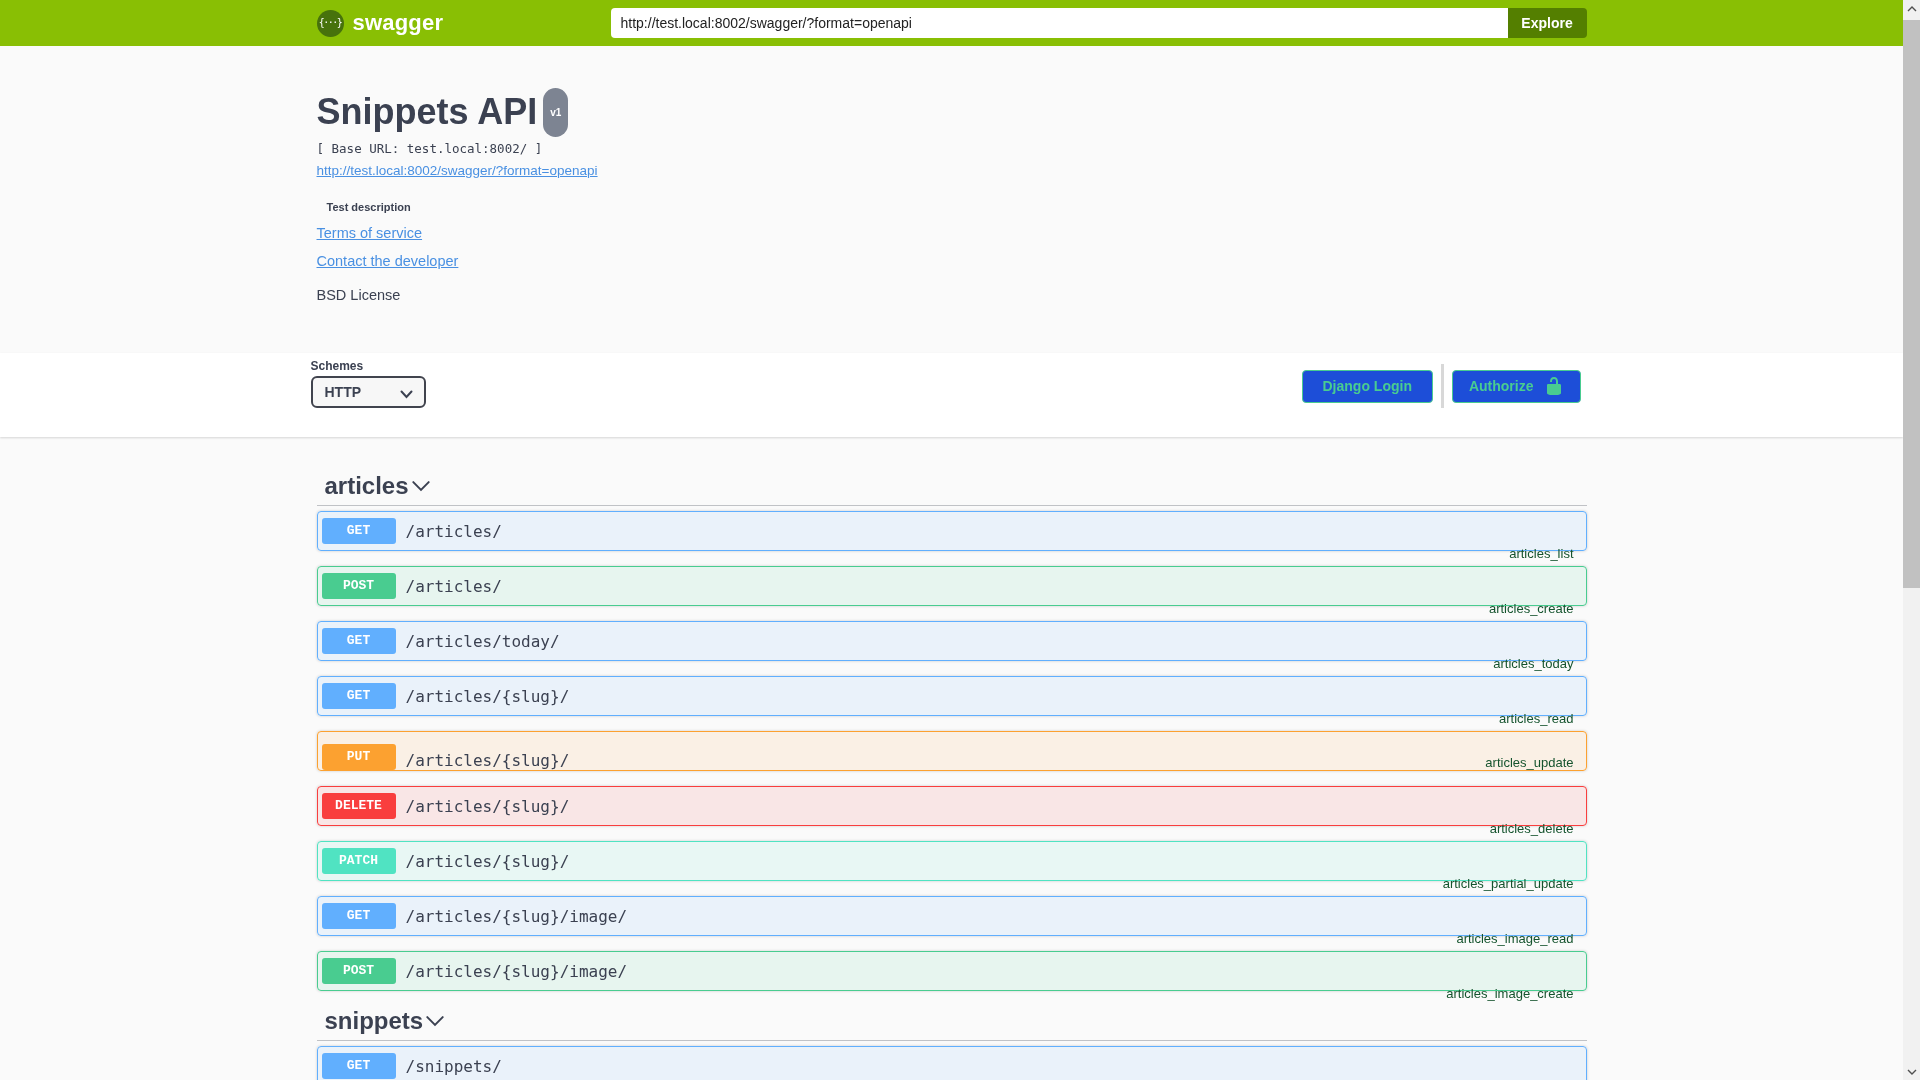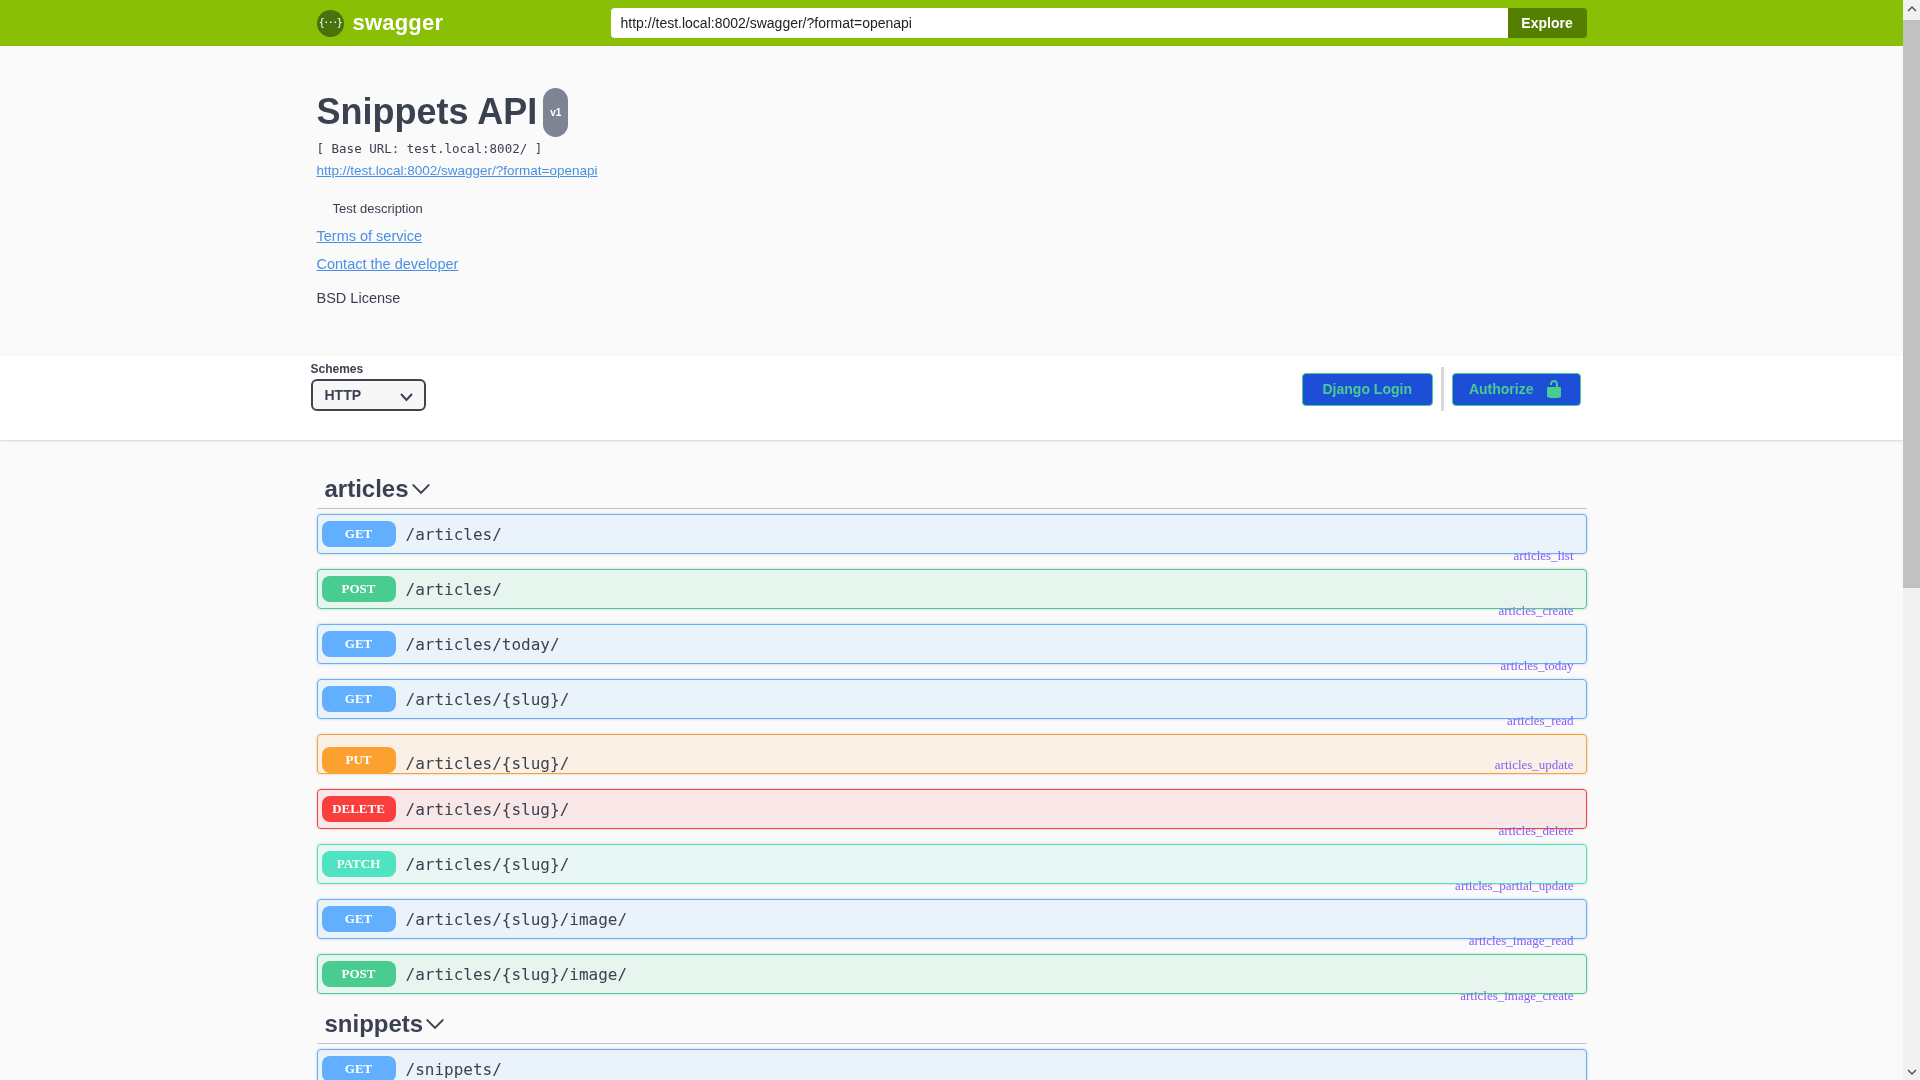--- a/index.html
+++ b/index.html
@@ -45,21 +45,21 @@
     position:relative; top:-2px; margin-left:6px;
   }
   .base-url {
     margin:2px 0 0 0; font-family:"DejaVu Sans Mono", monospace;
     font-size:12.5px; color:#3b4151;
   }
   .spec-link {
     display:inline-block; margin-top:7px; font-size:13.5px; color:#4990e2;
     text-decoration:underline; cursor:pointer;
   }
-  .description { margin:22px 0 0 16px; font-size:13px; color:#3b4151; }
+  .description { margin:22px 0 0 10px; font-size:11px; color:#3b4151;font-weight:bold; }
   .info-link { display:block; margin-top:12px; font-size:14.5px; color:#4990e2;
     text-decoration:underline; cursor:pointer; width:max-content; }
   .license-text { margin:18px 0 0 0; font-size:14.5px; color:#3b4151; }
 
   
   .scheme-container {
     background:#fff; box-shadow:0 1px 2px 0 rgba(0,0,0,.15);
     padding:6px 12px 29px 0;
   }
   .scheme-wrapper { display:flex; align-items:flex-end; justify-content:space-between; }
@@ -91,30 +91,30 @@
   }
   .opblock-tag h3 { margin:0; font-size:24px; font-weight:bold; color:#3b4151;
     line-height:30px; }
   .opblock {
     display:flex; align-items:center; height:40px; margin-bottom:15px;
     border:1px solid; border-radius:4px; box-shadow:0 0 3px rgba(0,0,0,.19);
     padding:0 12px 0 4px; cursor:pointer;
   }
   .opblock-method {
     min-width:74px; height:26px; line-height:26px; text-align:center;
-    border-radius:8px; color:#fff; font-weight:bold; font-size:13px;
-    font-family:Liberation Serif, serif;
+    border-radius:3px; color:#fff; font-weight:bold; font-size:13px;
+    font-family:Liberation Mono, monospace;
   }
   .opblock-path {
     margin-left:10px; font-family:"DejaVu Sans Mono", monospace;
     font-size:16px; color:#3b4151;
   }
   .opblock-opid {
-    margin-left:auto; font-family:Liberation Serif, serif;
-    font-size:13px; color:#8b5cf6;margin-top:44px;
+    margin-left:auto; font-family:Liberation Sans, sans-serif;
+    font-size:13px; color:#14532d;margin-top:44px;
   }
 
   
   .scrollbar {
     position:fixed; top:0; right:0; width:17px; height:1080px;
     background:#f1f1f1; z-index:10;
   }
   .scroll-arrow { position:absolute; left:0; width:17px; height:17px;
     display:flex; align-items:center; justify-content:center; cursor:pointer; }
   .scroll-arrow.up { top:0; }

